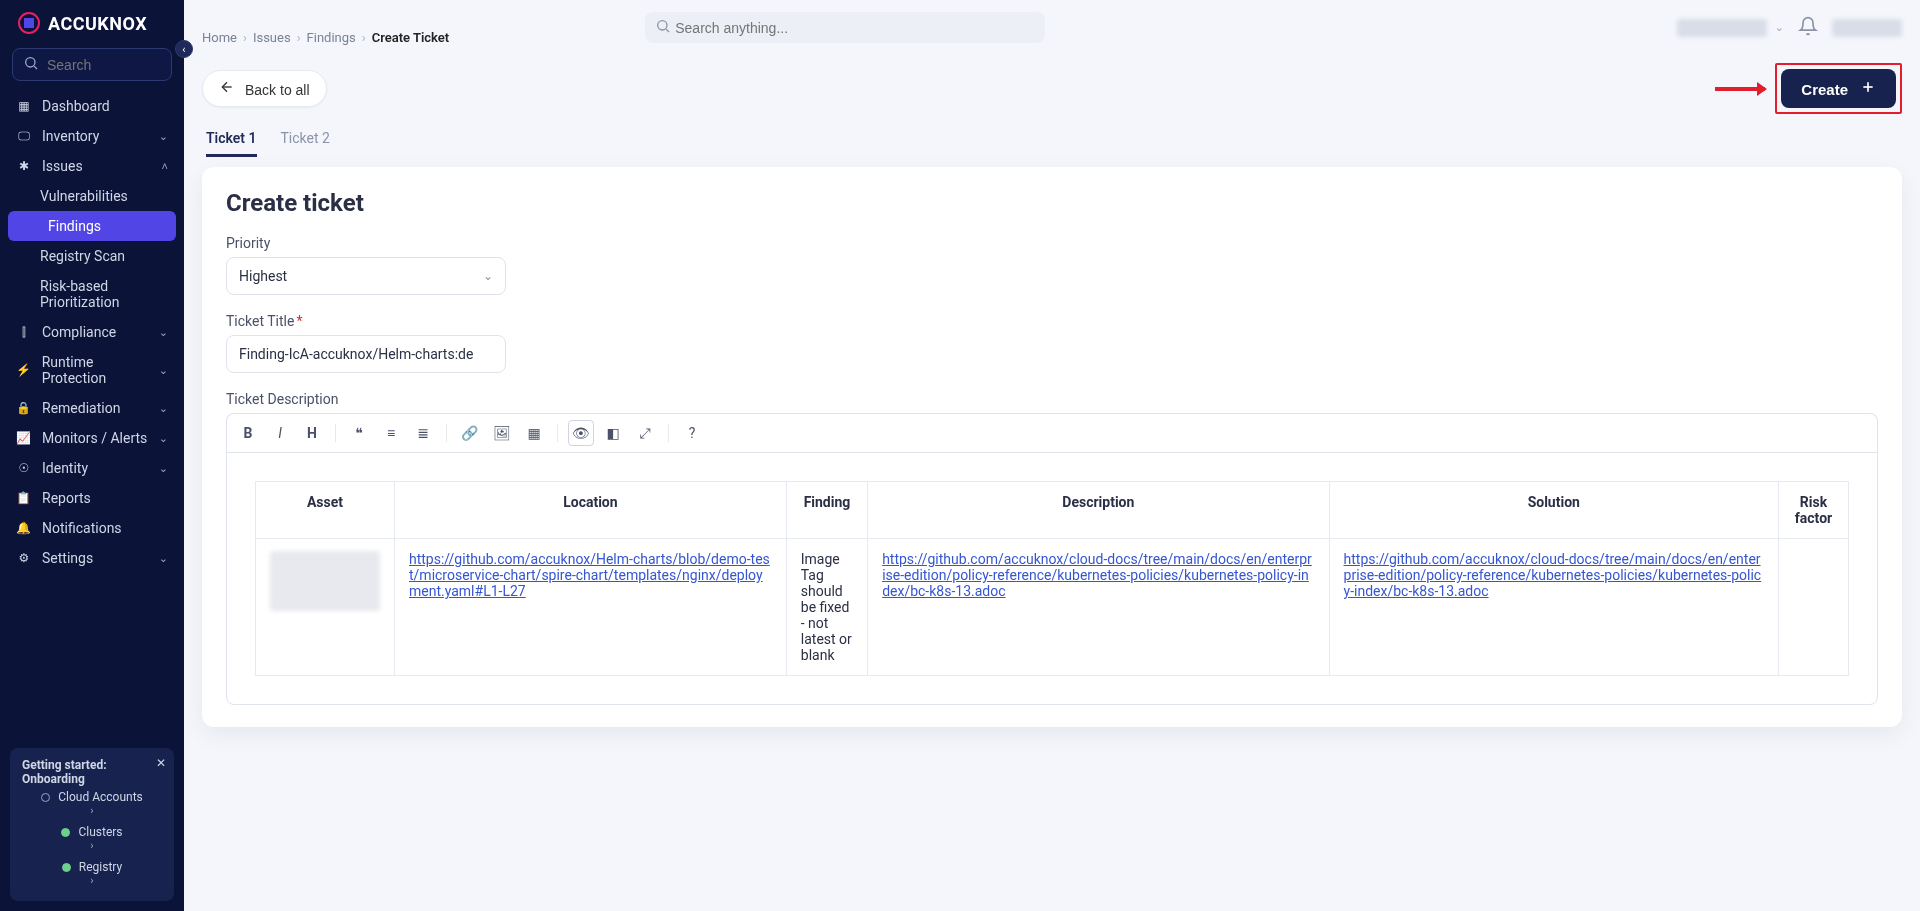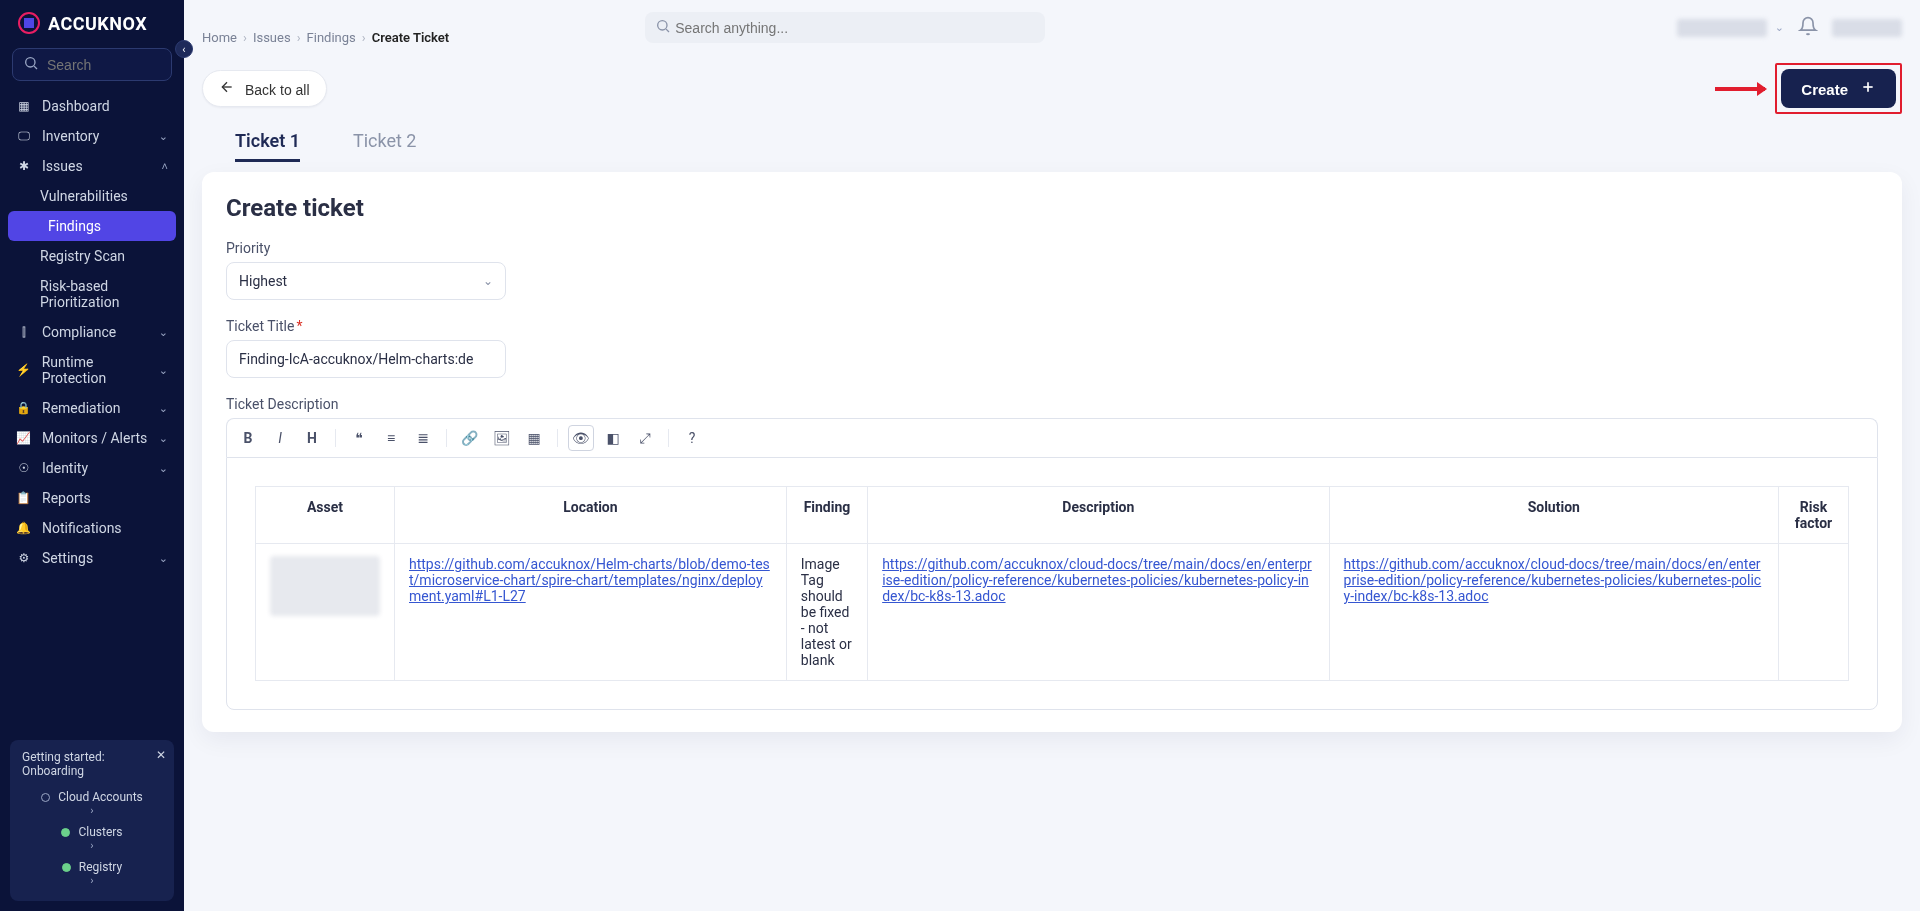--- a/index.html
+++ b/index.html
@@ -53,21 +53,21 @@
   }
   .nav-item .left{display:flex;align-items:center;gap:10px;}
   .nav-item .ic{width:16px;text-align:center;font-size:12px;}
   .nav-sub .nav-item{padding-left:40px;}
   .nav-item.active{background:#5145e5;color:#fff;border-radius:6px;margin:0 8px;}
   .chev{font-size:11px;color:#9aa6c4;}
   .onboard-card{
     margin:10px;background:#17224f;border-radius:8px;padding:10px 12px;color:#cfd6e4;
     font-size:12px;position:relative;
   }
-  .onboard-title{font-weight:400;margin-bottom:8px;font-size:12px;}
+  .onboard-title{font-weight:700;font-size:12px;}
   .onboard-close{position:absolute;right:8px;top:8px;cursor:pointer;font-size:12px;}
   .ob-step{display:flex;align-items:center;justify-content:space-between;padding:4px 0;flex-direction:column;}
   .ob-step .obl{display:flex;align-items:center;gap:8px;}
   .ob-step .dot{width:9px;height:9px;border-radius:50%;border:1px solid #6bd18b;}
   .ob-step .dot.done{background:#6bd18b;}
   .ob-step .dot.open{border:1px solid #9aa6c4;background:transparent;}
 
   
   .main{flex:1;display:flex;flex-direction:column;min-width:0;}
   .topbar{
@@ -106,21 +106,21 @@
   }
   .annot-arrow::after{
     content:"";position:absolute;right:-2px;top:-5px;border-left:10px solid #e11d2e;
     border-top:7px solid transparent;border-bottom:7px solid transparent;
   }
   .create-btn{
     background:#17224f;color:#fff;border:0;border-radius:8px;padding:10px 20px;
     display:flex;align-items:flex-end;gap:12px;font-size:15px;cursor:pointer;font-weight:600;
   }
   .tabs{display:flex;gap:24px;border-bottom:0;margin:4px 0 10px 0;padding-left:4px;}
-  .tab{padding:8px 0;color:#8a93a8;cursor:pointer;font-size:18px;margin-left:29px;}
+  .tab{padding:8px 0;color:#8a93a8;cursor:pointer;font-size:14px;}
   .tab.active{color:#1f2a55;font-weight:600;border-bottom:3px solid #1f2a55;}
 
   .card{
     background:#fff;border-radius:12px;padding:22px 24px;
     box-shadow:0 8px 24px rgba(10,20,60,.06);
   }
   .card h1{font-size:24px;font-weight:700;color:#2a2f45;margin-bottom:18px;}
   .field-label{font-size:14px;color:#4a5169;margin-bottom:6px;}
   .req{color:#d93025;margin-left:2px;}
   .select,.textinput{

